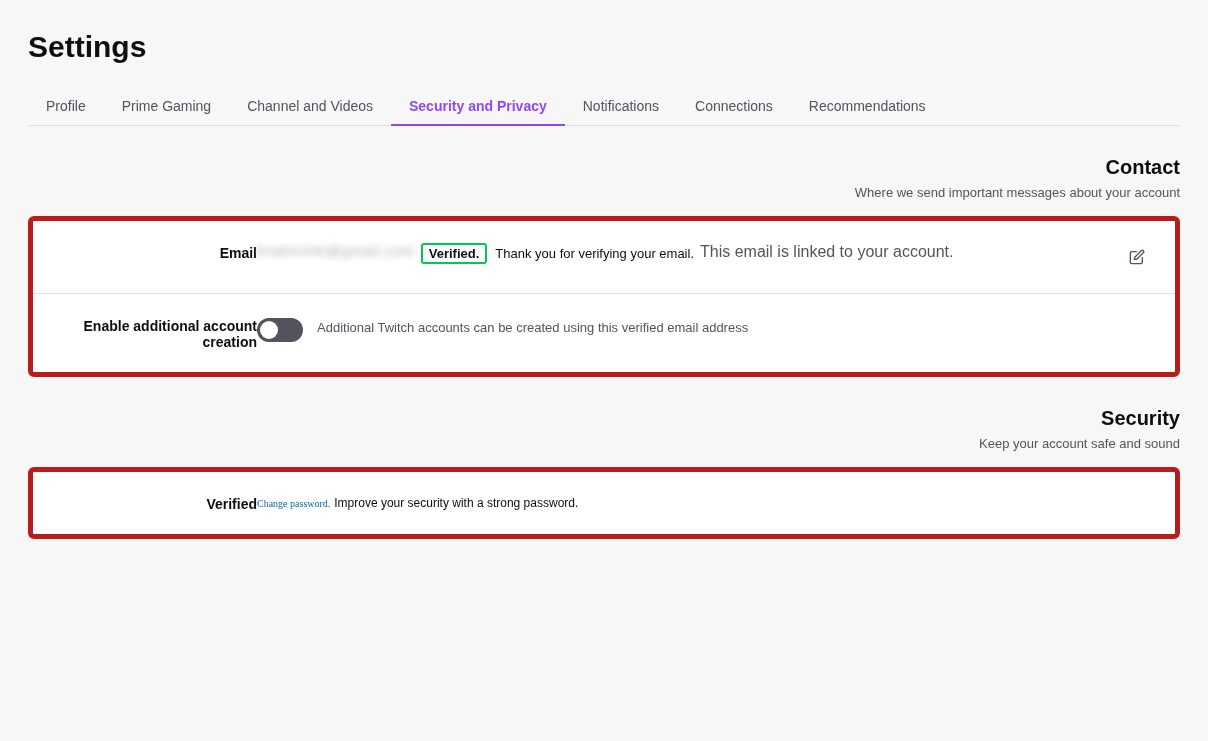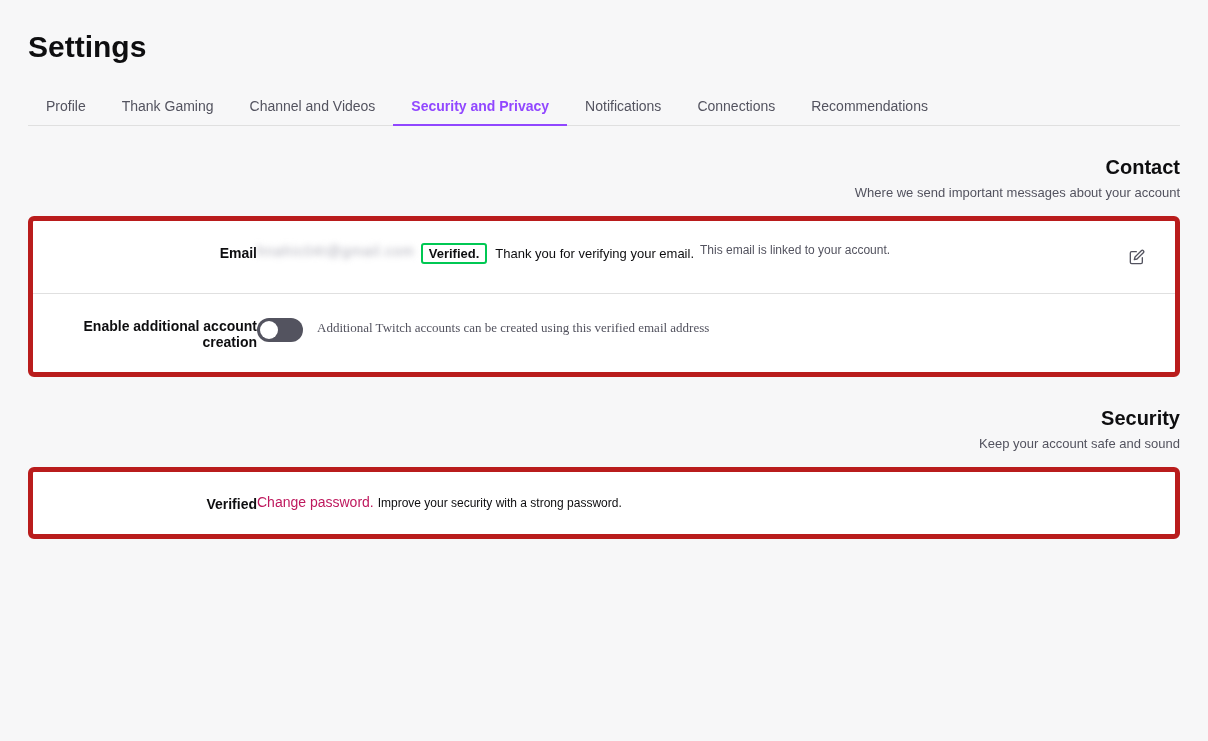--- a/index.html
+++ b/index.html
@@ -107,21 +107,21 @@
       font-size: 13px;
       padding: 1px 6px;
       border-radius: 3px;
       margin-right: 4px;
     }
     .verified-message {
       font-size: 13px;
       color: #0e0e10;
     }
     .linked-message {
-      font-size: 12px;
+      font-size: 16px;
       color: #53535f;
     }
     .edit-icon {
       width: 28px;
       height: 28px;
       display: flex;
       align-items: center;
       justify-content: center;
       cursor: pointer;
       color: #53535f;
@@ -155,46 +155,46 @@
       width: 18px;
       height: 18px;
       background: #ffffff;
       border-radius: 50%;
       transition: left 0.2s;
     }
     .toggle-description {
       font-size: 13px;
       color: #53535f;
       padding-top: 4px;
+    }
+    .password-link {
+      color: #0369a1;
+      font-size: 10px;
+      text-decoration: none;
       font-family: Liberation Serif, serif;
-    }
-    .password-link {
-      color: #be185d;
-      font-size: 14px;
-      text-decoration: none;
     }
     .password-description {
       font-size: 12px;
       color: #0e0e10;
     }
     .section-block {
       margin-bottom: 10px;
       text-align: right;
     }
   </style>
 </head>
 <body>
 
 <div class="page-wrapper">
 
   <h1 class="page-title">Settings</h1>
 
   <nav class="nav-tabs">
     <a class="nav-tab">Profile</a>
-    <a class="nav-tab">Thank Gaming</a>
+    <a class="nav-tab">Prime Gaming</a>
     <a class="nav-tab">Channel and Videos</a>
     <a class="nav-tab active">Security and Privacy</a>
     <a class="nav-tab">Notifications</a>
     <a class="nav-tab">Connections</a>
     <a class="nav-tab">Recommendations</a>
   </nav>
 
   <div class="section-block">
     <h2 class="section-title">Contact</h2>
     <p class="section-subtitle">Where we send important messages about your account</p>

